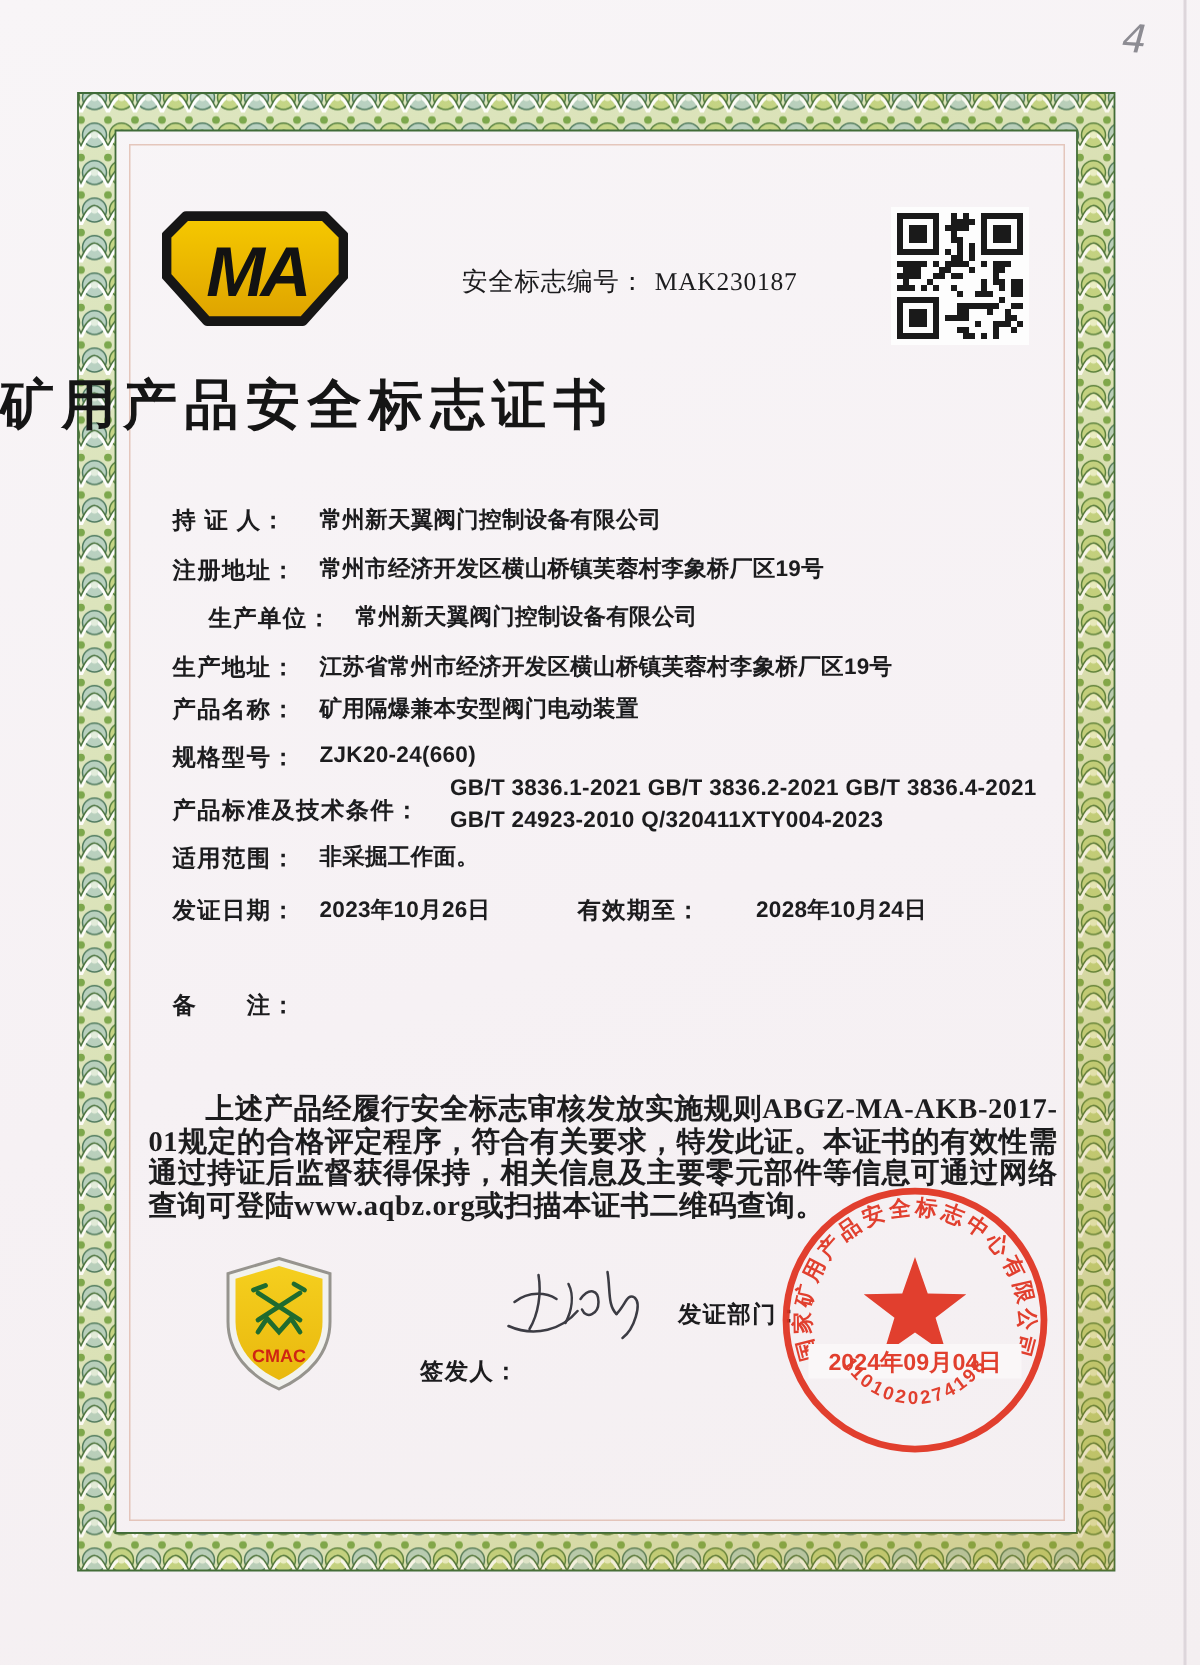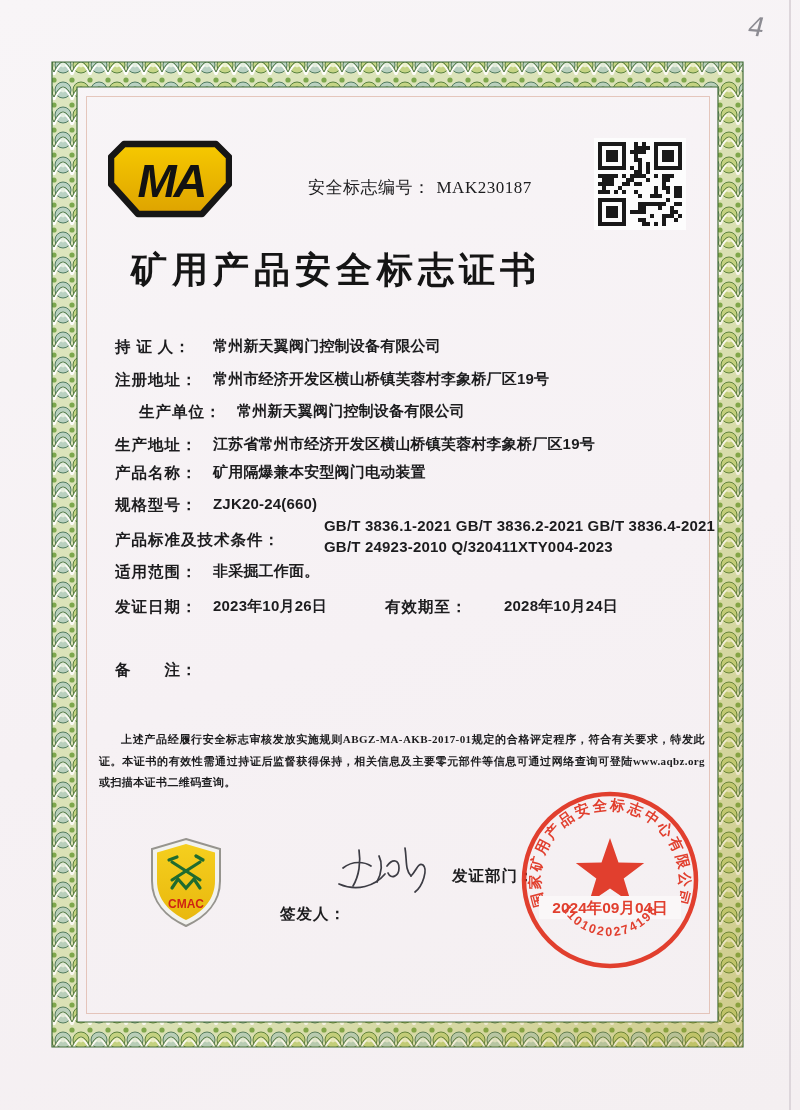--- a/index.html
+++ b/index.html
@@ -9,37 +9,37 @@
   .abs{position:absolute;}
   
   .pagenum{left:748px;top:12px;font:italic 26px "DejaVu Sans", sans-serif;color:#8d8c93;transform:rotate(4deg);}
   .scanline{left:789px;top:0;width:2px;height:1110px;background:#ddd6db;}
   
   .certno{left:308px;top:176px;font-size:17px;letter-spacing:.5px;white-space:nowrap;}
   .certno .v{font-family:"Liberation Serif",serif;padding-left:6px;margin-top:38px;}
   .malogo{left:108px;top:140px;}
   .qr{left:594px;top:138px;width:92px;height:92px;}
   
-  .title{left:0;top:246px;width:672px;text-align:center;font-size:36px;font-weight:bold;
+  .title{left:0;top:246px;width:672px;text-align:left;font-size:36px;font-weight:bold;
          letter-spacing:5px;color:#151515;}
   
   .lbl{font-weight:600;font-size:15.5px;letter-spacing:1px;white-space:nowrap;}
   .val{font:bold 15px "Liberation Sans", sans-serif;letter-spacing:.2px;white-space:nowrap;}
   .val.wrap{white-space:normal;}
   .r-holder{top:337px;} .r-regaddr{top:370px;} .r-mfg{top:402px;margin-left:24px;} .r-mfgaddr{top:435px;}
   .r-pname{top:463px;} .r-model{top:495px;}
   .lbl.c1{left:115px;} .val.c2{left:213px;}
   .lbl-std{left:115px;top:530px;}
-  .val-std{left:324px;top:515px;width:402px;line-height:21px;}
+  .val-std{left:300px;top:515px;width:402px;line-height:21px;}
   .r-scope{top:562px;}
   .r-issue{top:597px;}
   .lbl-valid{left:385px;top:597px;} .val-valid{left:480px;top:597px;margin-left:24px;}
   .r-remark{top:660px;text-align:center;}
   
-  .statement{left:99px;top:729px;width:606px;font-weight:bold;font-size:11px;line-height:21.5px;
+  .statement{left:99px;top:729px;width:606px;font-weight:bold;font-size:19px;line-height:21.5px;
              text-align:justify;text-indent:2em;letter-spacing:.4px;}
   
   .cmac{left:145px;top:836px;}
   .signer{left:280px;top:904px;} .dept{left:432px;top:866px;margin-left:20px;}
   .sig{left:333px;top:840px;}
   .seal{left:512px;top:790px;opacity:.93;}
   
   .frame{left:0;top:0;}
   .hairline{left:86px;top:96px;width:622px;height:916px;border:1px solid rgba(214,160,140,.55);}
 </style>

